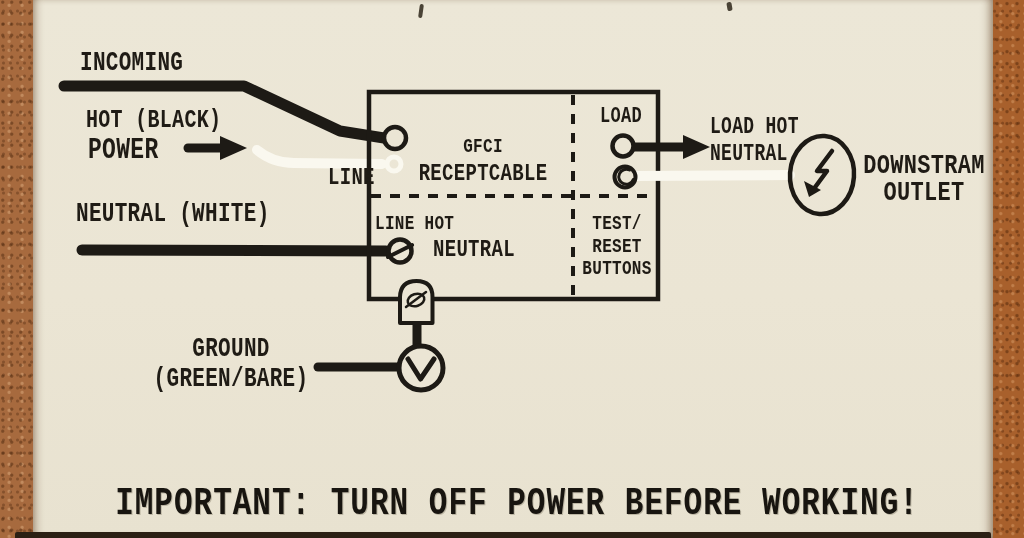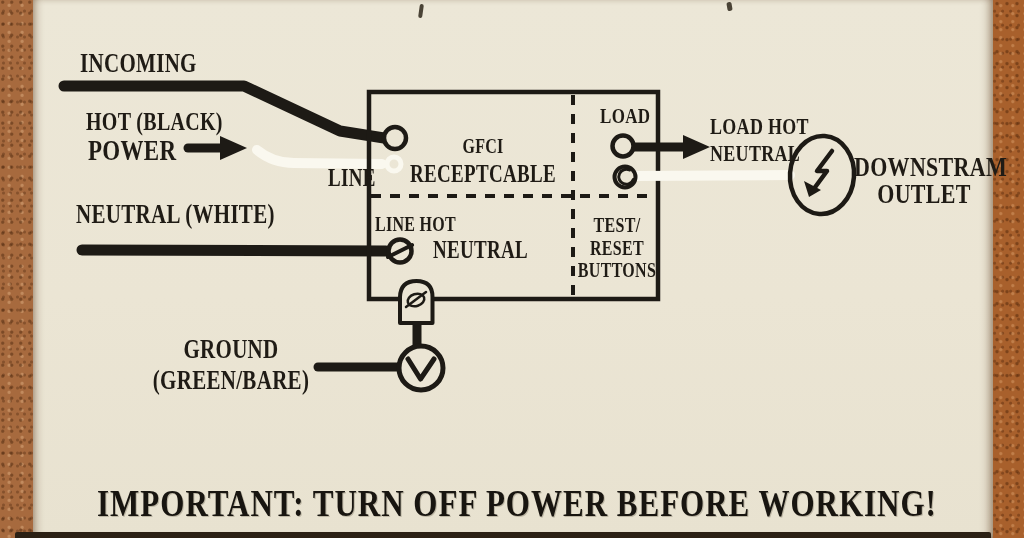--- a/index.html
+++ b/index.html
@@ -1,21 +1,21 @@
 <!DOCTYPE html>
 <html><head>
 <meta charset="utf-8">
 <style>
   html,body{margin:0;padding:0;}
   .stage{
     position:relative;
     width:1024px;height:538px;
     overflow:hidden;
     background:#5eead4;
-    font-family:Liberation Serif, serif;
+    font-family:Liberation Mono, monospace;
   }
   .cork{position:absolute;top:0;bottom:0;}
   .cork-left{
     left:0;width:33px;
     background-color:#a76a3e;
     background-image:
       radial-gradient(circle at 30% 20%, rgba(70,35,10,.45) 1px, transparent 2.2px),
       radial-gradient(circle at 70% 60%, rgba(255,215,170,.30) 1px, transparent 2.2px),
       radial-gradient(circle at 50% 85%, rgba(70,35,10,.35) 1px, transparent 2px);
     background-size:9px 11px,13px 9px,7px 13px;

